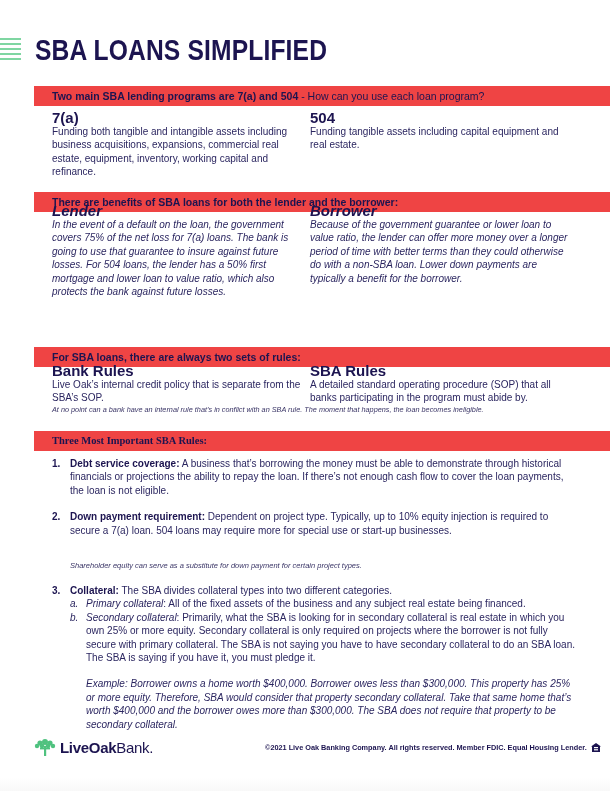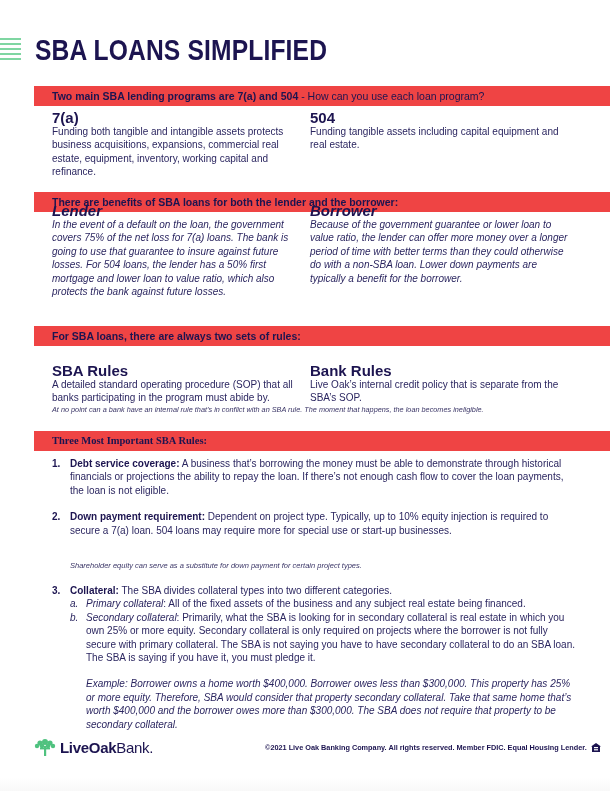--- a/index.html
+++ b/index.html
@@ -57,21 +57,21 @@
   </div>
   <div class="title">SBA LOANS SIMPLIFIED</div>
 </div>
 
 <div class="bar" style="top:86px;">
   <b>Two main SBA lending programs are 7(a) and 504</b><span class="normal"> - How can you use each loan program?</span>
 </div>
 <div class="cols" style="top:111px;">
   <div class="col">
     <h3>7(a)</h3>
-    <p>Funding both tangible and intangible assets protects business acquisitions, expansions, commercial real estate, equipment, inventory, working capital and refinance.</p>
+    <p>Funding both tangible and intangible assets including business acquisitions, expansions, commercial real estate, equipment, inventory, working capital and refinance.</p>
   </div>
   <div class="col">
     <h3>504</h3>
     <p>Funding tangible assets including capital equipment and real estate.</p>
   </div>
 </div>
 
 <div class="bar" style="top:192px;">
   <b>There are benefits of SBA loans for both the lender and the borrower:</b>
 </div>
@@ -79,31 +79,31 @@
   <div class="col">
     <h3>Lender</h3>
     <p>In the event of a default on the loan, the government covers 75% of the net loss for 7(a) loans. The bank is going to use that guarantee to insure against future losses. For 504 loans, the lender has a 50% first mortgage and lower loan to value ratio, which also protects the bank against future losses.</p>
   </div>
   <div class="col">
     <h3>Borrower</h3>
     <p>Because of the government guarantee or lower loan to value ratio, the lender can offer more money over a longer period of time with better terms than they could otherwise do with a non-SBA loan. Lower down payments are typically a benefit for the borrower.</p>
   </div>
 </div>
 
-<div class="bar" style="top:326px;">
+<div class="bar" style="top:347px;">
   <b>For SBA loans, there are always two sets of rules:</b>
 </div>
 <div class="cols" style="top:364px;">
   <div class="col">
+    <h3>Bank Rules</h3>
+    <p>Live Oak’s internal credit policy that is separate from the SBA’s SOP.</p>
+  </div>
+  <div class="col">
     <h3>SBA Rules</h3>
     <p>A detailed standard operating procedure (SOP) that all banks participating in the program must abide by.</p>
-  </div>
-  <div class="col">
-    <h3>Bank Rules</h3>
-    <p>Live Oak’s internal credit policy that is separate from the SBA’s SOP.</p>
   </div>
 </div>
 <div class="note-italic" style="top:405px;">At no point can a bank have an internal rule that’s in conflict with an SBA rule. The moment that happens, the loan becomes ineligible.</div>
 
 <div class="bar" style="top:431px;font-family:Liberation Serif, serif;">
   <b>Three Most Important SBA Rules:</b>
 </div>
 <ol class="rules" style="top:457px;">
   <li>
     <span class="num">1.</span>

